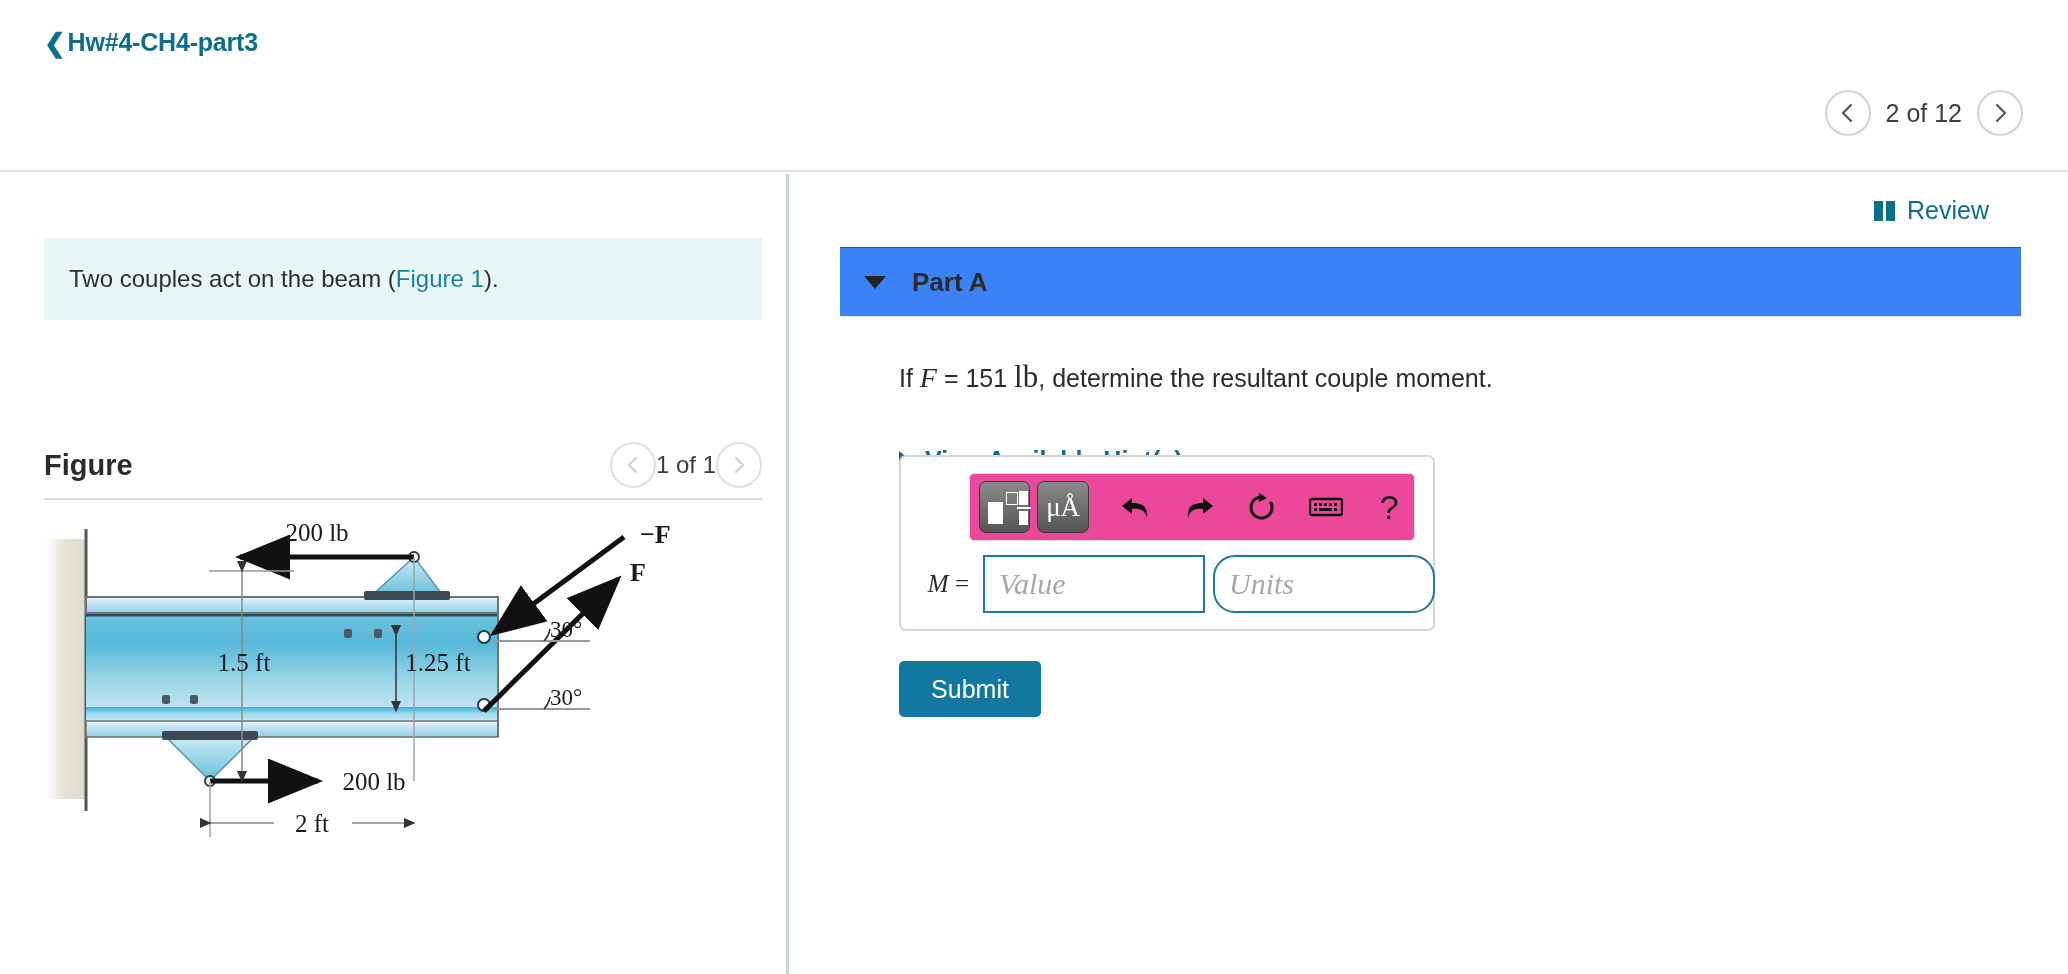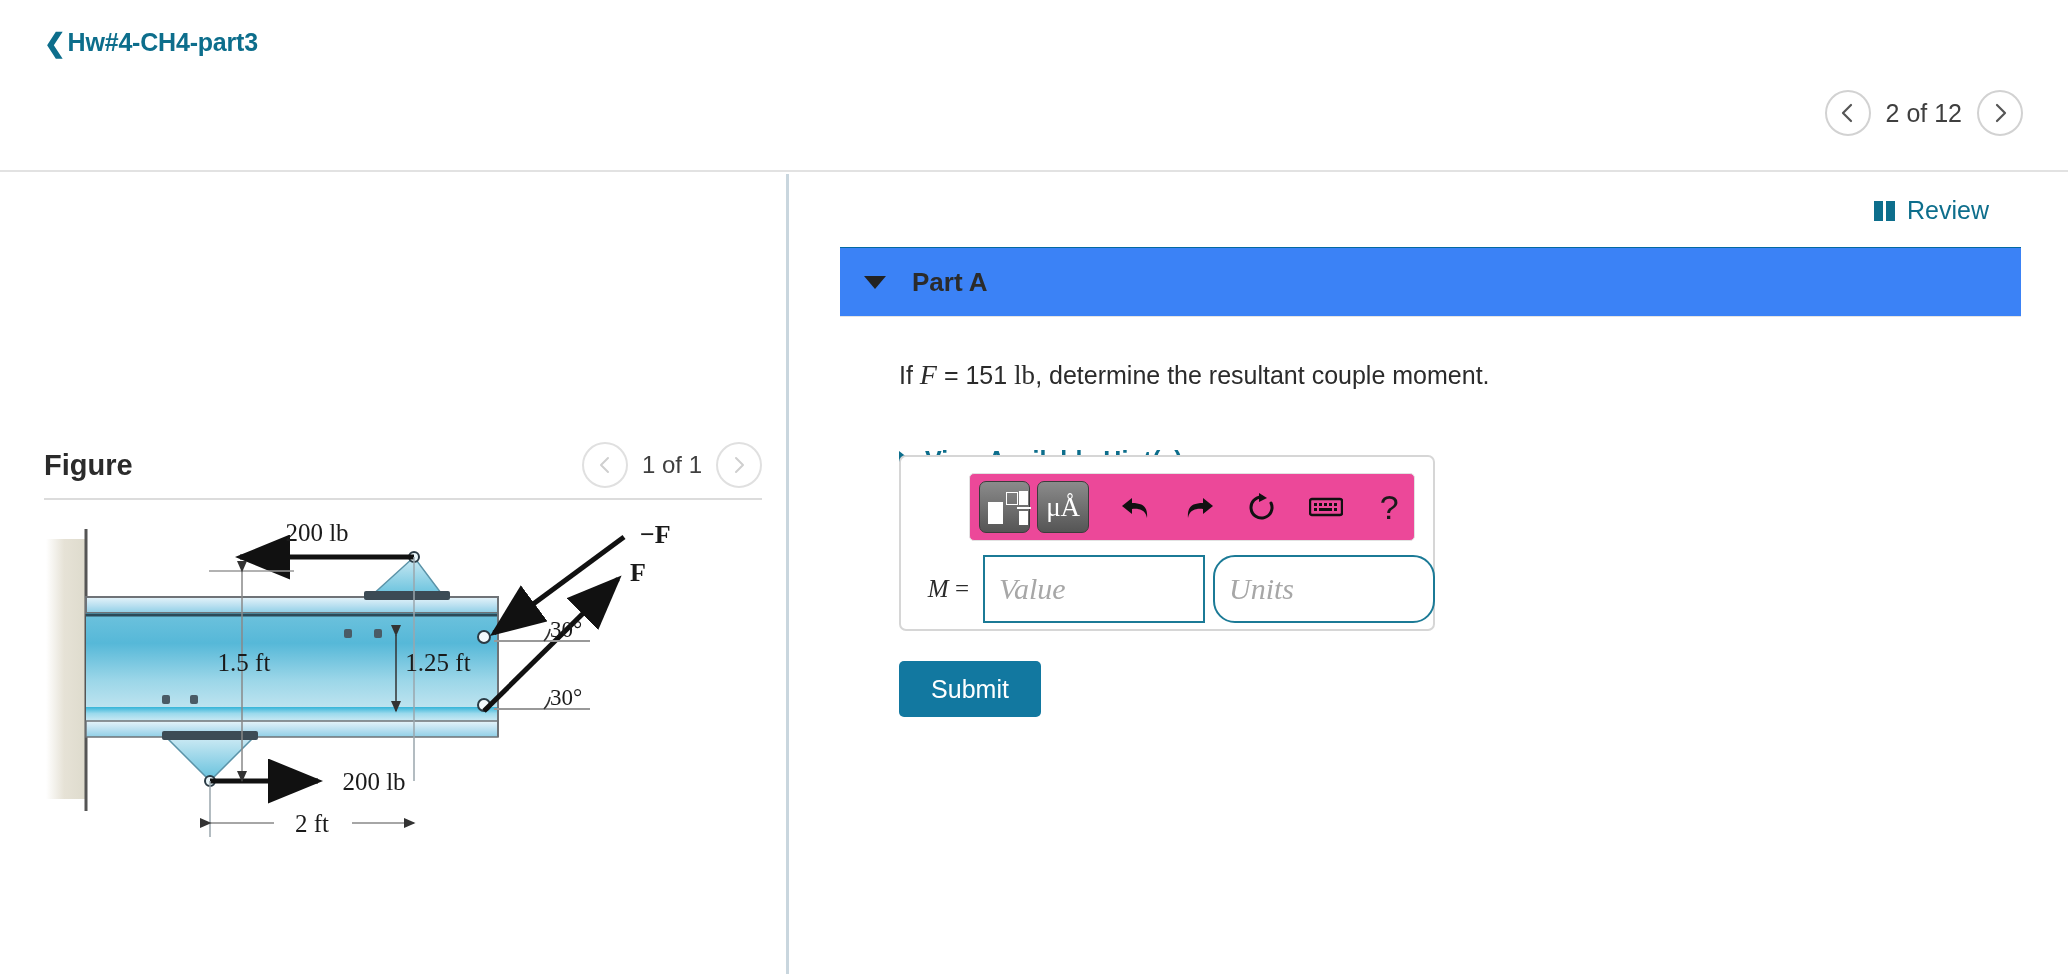--- a/index.html
+++ b/index.html
@@ -110,21 +110,20 @@
     justify-content: space-between;
   }
   .figure-title {
     font-size: 29px;
     font-weight: bold;
     color: #2b2b2b;
   }
   .figure-pager {
     display: flex;
     align-items: center;
-    gap: 14px;
   }
   .circle-btn.disabled { border-color: #e0e0e0; }
   .figure-pager .pager-label { font-size: 24px; color: #3f3f3f; }
   .figure-divider {
     position: absolute;
     left: 44px; top: 324px;
     width: 718px;
     height: 2px;
     background: #dcdcdc;
   }
@@ -208,21 +207,21 @@
     font-size: 25px;
     color: #2b2b2b;
   }
   .question-line .mvar {
     font-family: "Liberation Serif", serif;
     font-style: italic;
     font-size: 28px;
   }
   .question-line .unit {
     font-family: "Liberation Serif", serif;
-    font-size: 27px;
+    font-size: 31px;
   }
   .instruction-line {
     position: absolute;
     left: 110px; top: 227px;
     font-size: 25px;
     font-weight: bold;
     color: #2b2b2b;
     white-space: nowrap;
   }
   .hints-link {
@@ -315,21 +314,21 @@
   }
   .m-label {
     width: 48px;
     text-align: right;
     font-family: "Liberation Serif", serif;
     font-size: 25px;
     color: #2b2b2b;
   }
   .m-label em { font-style: italic; }
   .ans-input {
-    height: 68px;
+    height: 58px;
     border: 2px solid #1b7a96;
     background: #fff;
     box-sizing: border-box;
     font-family: "Liberation Serif", serif;
     font-style: italic;
     font-size: 30px;
     color: #2b2b2b;
     padding: 0 14px;
     outline: none;
   }
@@ -371,20 +370,25 @@
     <div class="circle-btn">
       <svg width="18" height="22" viewBox="0 0 18 22">
         <polyline points="6,3 14,11 6,19" fill="none" stroke="#555" stroke-width="2.2" stroke-linecap="round" stroke-linejoin="round"></polyline>
       </svg>
     </div>
   </div>
 </div>
 
 <div class="left-panel">
 
+  <div class="statement-box">
+    <div class="statement-text">
+      <span>Two couples act on the beam (</span><a href="#">Figure 1</a><span>).</span>
+    </div>
+  </div>
 
   <div class="figure-header">
     <div class="figure-title">Figure</div>
     <div class="figure-pager">
       <div class="circle-btn disabled">
         <svg width="16" height="20" viewBox="0 0 16 20">
           <polyline points="11,3 4,10 11,17" fill="none" stroke="#cfcfcf" stroke-width="2" stroke-linecap="round" stroke-linejoin="round"></polyline>
         </svg>
       </div>
       <div class="pager-label">1 of 1</div>

